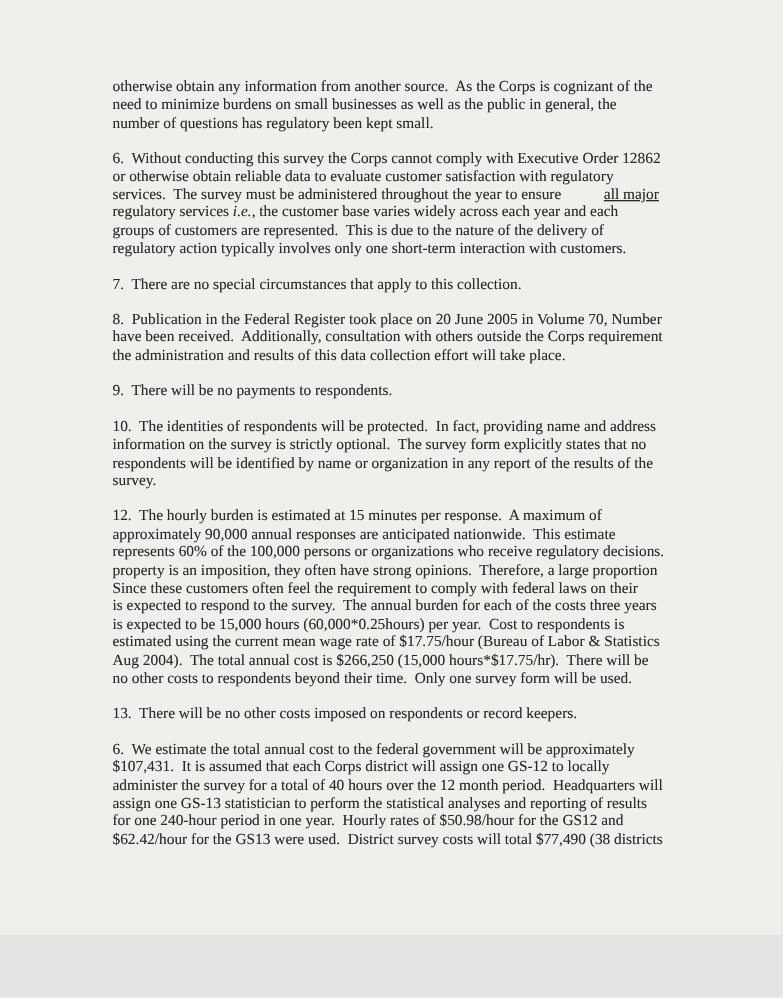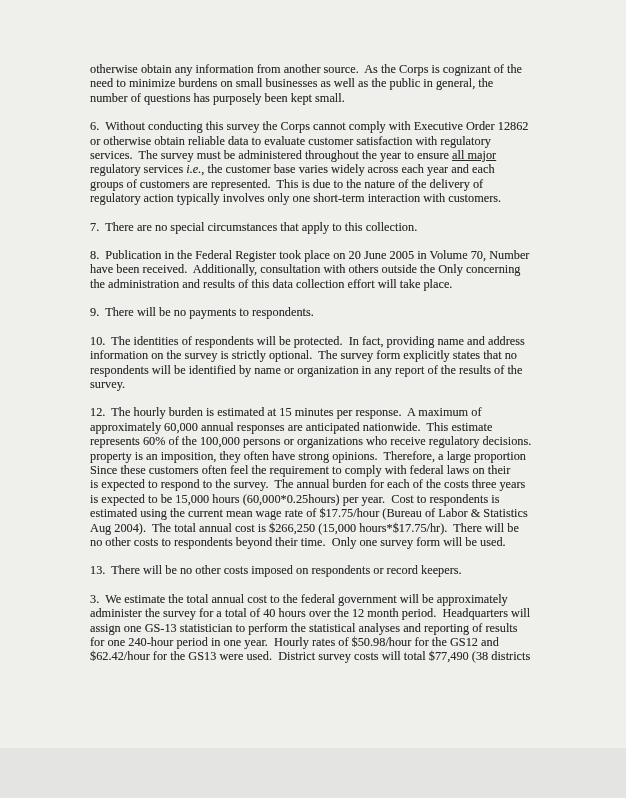--- a/index.html
+++ b/index.html
@@ -24,73 +24,74 @@
     margin: 0 0 14px 0;
     padding: 0;
   }
   .line {
     display: block;
     white-space: pre;
     font-size: 12.3px;
     line-height: 14.4px;
   }
   .seg-italic { font-style: italic; }
-  .seg-underline { text-decoration: underline; }
+  .seg-underline { text-decoration: underline; margin-left: 31px; }
 </style>
 </head>
 <body>
 
 <div class="page">
   <div>
       <p class="para">
         <span class="line">otherwise obtain any information from another source.  As the Corps is cognizant of the</span>
         <span class="line">need to minimize burdens on small businesses as well as the public in general, the</span>
-        <span class="line">number of questions has purposely been kept small.</span>
+        <span class="line">number of questions has regulatory been kept small.</span>
       </p>
       <p class="para">
         <span class="line">6.  Without conducting this survey the Corps cannot comply with Executive Order 12862</span>
         <span class="line">or otherwise obtain reliable data to evaluate customer satisfaction with regulatory</span>
         <span class="line"><span>services.  The survey must be administered throughout the year to ensure </span><span class="seg-underline">all major</span></span>
         <span class="line"><span>regulatory services </span><span class="seg-italic">i.e.</span><span>, the customer base varies widely across each year and each</span></span>
         <span class="line">groups of customers are represented.  This is due to the nature of the delivery of</span>
         <span class="line">regulatory action typically involves only one short-term interaction with customers.</span>
       </p>
       <p class="para">
         <span class="line">7.  There are no special circumstances that apply to this collection.</span>
       </p>
       <p class="para">
         <span class="line">8.  Publication in the Federal Register took place on 20 June 2005 in Volume 70, Number</span>
-        <span class="line">have been received.  Additionally, consultation with others outside the Only concerning</span>
+        <span class="line">have been received.  Additionally, consultation with others outside the Corps requirement</span>
         <span class="line">the administration and results of this data collection effort will take place.</span>
       </p>
       <p class="para">
         <span class="line">9.  There will be no payments to respondents.</span>
       </p>
       <p class="para">
         <span class="line">10.  The identities of respondents will be protected.  In fact, providing name and address</span>
         <span class="line">information on the survey is strictly optional.  The survey form explicitly states that no</span>
         <span class="line">respondents will be identified by name or organization in any report of the results of the</span>
         <span class="line">survey.</span>
       </p>
       <p class="para">
         <span class="line">12.  The hourly burden is estimated at 15 minutes per response.  A maximum of</span>
-        <span class="line">approximately 60,000 annual responses are anticipated nationwide.  This estimate</span>
+        <span class="line">approximately 90,000 annual responses are anticipated nationwide.  This estimate</span>
         <span class="line">represents 60% of the 100,000 persons or organizations who receive regulatory decisions.</span>
         <span class="line">property is an imposition, they often have strong opinions.  Therefore, a large proportion</span>
         <span class="line">Since these customers often feel the requirement to comply with federal laws on their</span>
         <span class="line">is expected to respond to the survey.  The annual burden for each of the costs three years</span>
         <span class="line">is expected to be 15,000 hours (60,000*0.25hours) per year.  Cost to respondents is</span>
         <span class="line">estimated using the current mean wage rate of $17.75/hour (Bureau of Labor &amp; Statistics</span>
         <span class="line">Aug 2004).  The total annual cost is $266,250 (15,000 hours*$17.75/hr).  There will be</span>
         <span class="line">no other costs to respondents beyond their time.  Only one survey form will be used.</span>
       </p>
       <p class="para">
         <span class="line">13.  There will be no other costs imposed on respondents or record keepers.</span>
       </p>
       <p class="para">
-        <span class="line">3.  We estimate the total annual cost to the federal government will be approximately</span>
+        <span class="line">6.  We estimate the total annual cost to the federal government will be approximately</span>
+        <span class="line">$107,431.  It is assumed that each Corps district will assign one GS-12 to locally</span>
         <span class="line">administer the survey for a total of 40 hours over the 12 month period.  Headquarters will</span>
         <span class="line">assign one GS-13 statistician to perform the statistical analyses and reporting of results</span>
         <span class="line">for one 240-hour period in one year.  Hourly rates of $50.98/hour for the GS12 and</span>
         <span class="line">$62.42/hour for the GS13 were used.  District survey costs will total $77,490 (38 districts</span>
       </p>
     </div>
 </div>
 
 </body></html>

